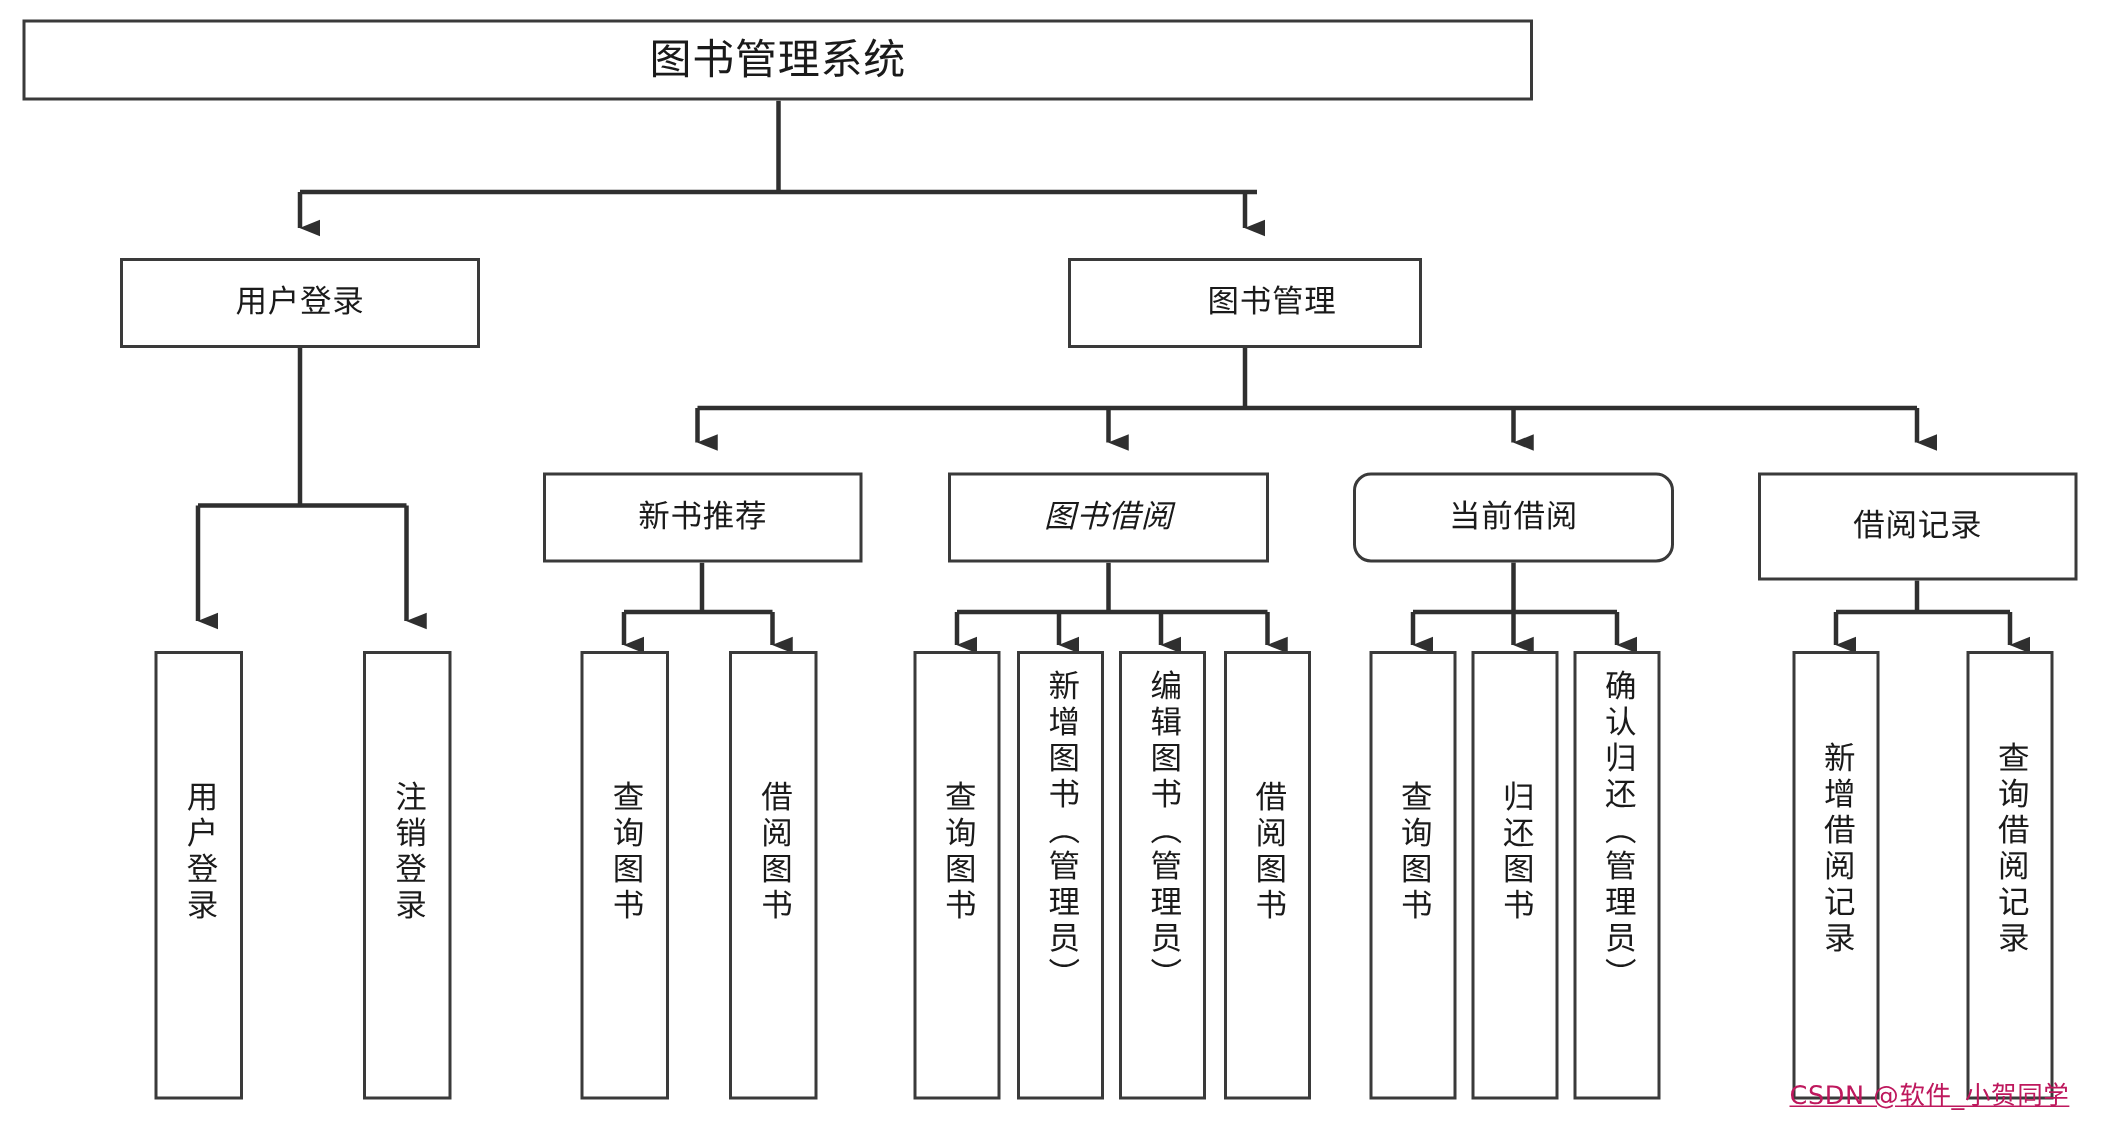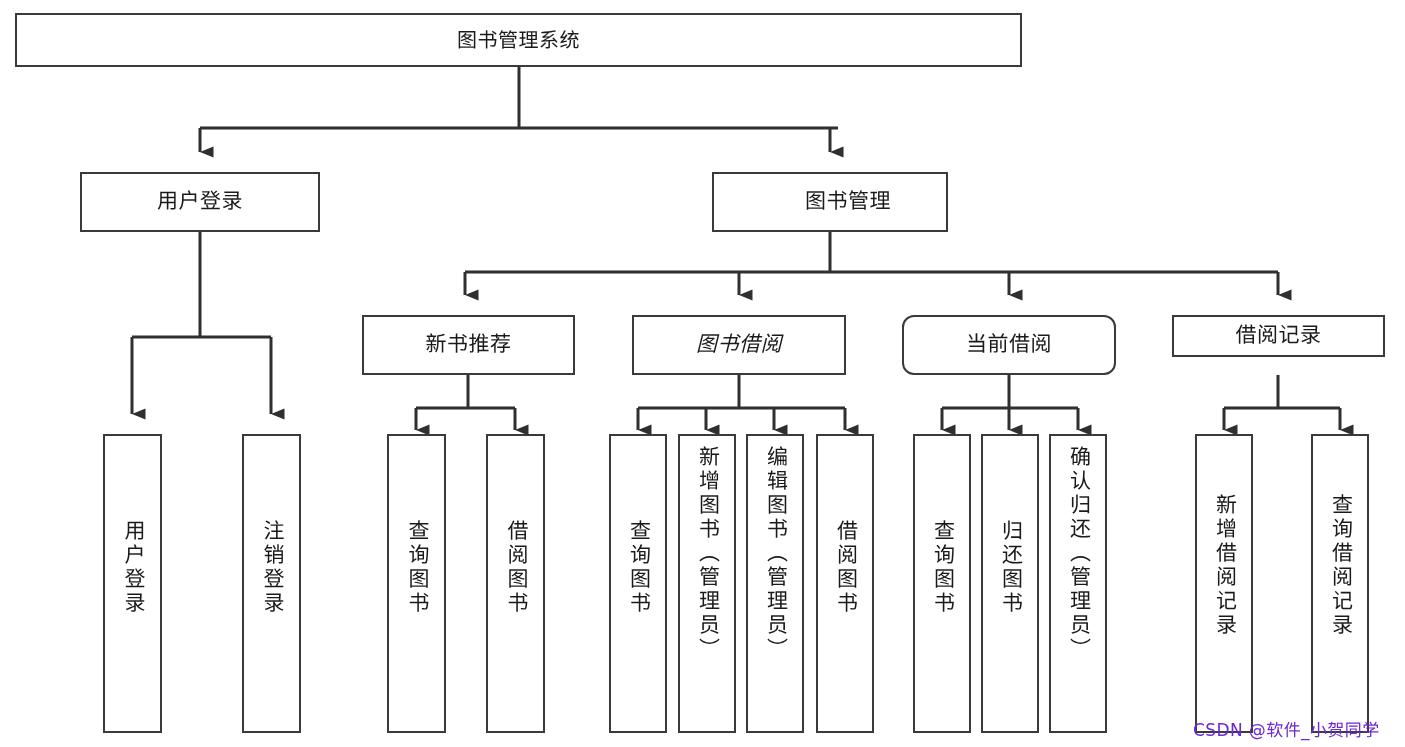--- a/index.html
+++ b/index.html
@@ -51,21 +51,21 @@
     letter-spacing: 0.5px;
     white-space: nowrap;
   }
 
   
   .node.horiz .node-label {
     writing-mode: horizontal-tb;
     font-size: 21px;
   }
   .node.root .node-label {
-    font-size: 20px;
+    font-size: 28px;
   }
 
   
   .node.vert {
     align-items: flex-start;
     padding-top: 6px;
   }
   .node.vert .node-label {
     writing-mode: vertical-rl;
     text-orientation: upright;
@@ -81,24 +81,25 @@
   }
   .node.vert.midshort .node-label {
     margin-top: 52px;
   }
 
   #watermark {
     position: absolute;
     left: 1193px;
     top: 716px;
     font-size: 17px;
-    color: #6d28d9;
+    color: #be185d;
     white-space: nowrap;
     letter-spacing: 0.4px;
     font-family: "DejaVu Sans", "Liberation Sans", sans-serif;
+    text-decoration: underline;
   }
 </style>
 </head>
 <body>
 
 <div id="diagram-root">
 
   <svg id="edge-layer" viewBox="0 0 1405 747" width="1405" height="747" xmlns="http://www.w3.org/2000/svg">
     <defs>
       <marker id="arrow" viewBox="0 0 12 14" refX="6" refY="13.5" markerWidth="12" markerHeight="14" orient="auto" markerUnits="userSpaceOnUse">
@@ -168,21 +169,21 @@
     </div>
 
     <div class="node horiz" style="left:632px; top:315px; width:214px; height:60px;font-style:italic;">
       <span class="node-label">图书借阅</span>
     </div>
 
     <div class="node horiz" style="left:902px; top:315px; width:214px; height:60px;border-radius:12px;">
       <span class="node-label">当前借阅</span>
     </div>
 
-    <div class="node horiz" style="left:1172px; top:315px; width:213px; height:42px;">
+    <div class="node horiz" style="left:1172px; top:315px; width:213px; height:72px;">
       <span class="node-label">借阅记录</span>
     </div>
 
     <div class="node vert mid" style="left:103px; top:434px; width:59px; height:299px;">
       <span class="node-label">用户登录</span>
     </div>
 
     <div class="node vert mid" style="left:242px; top:434px; width:59px; height:299px;">
       <span class="node-label">注销登录</span>
     </div>

